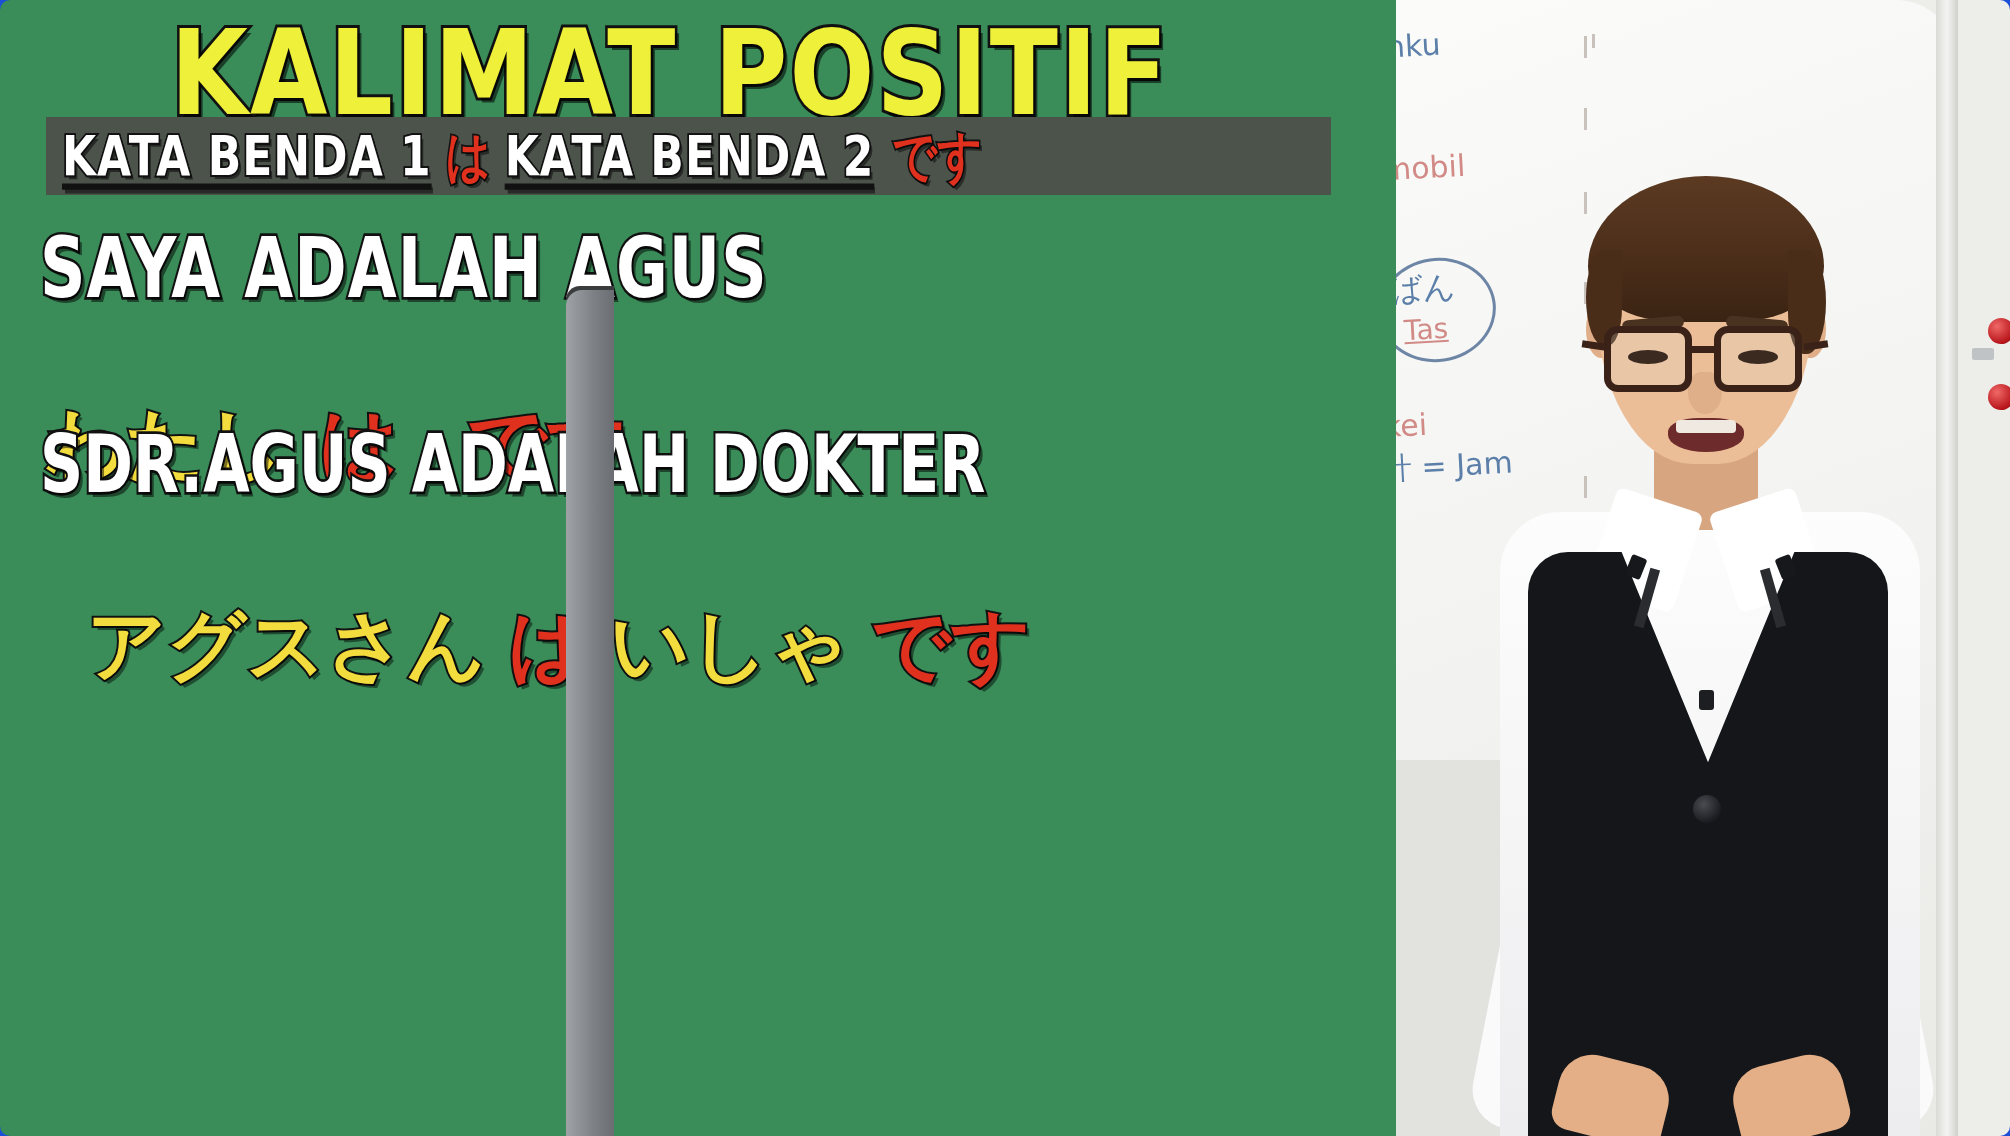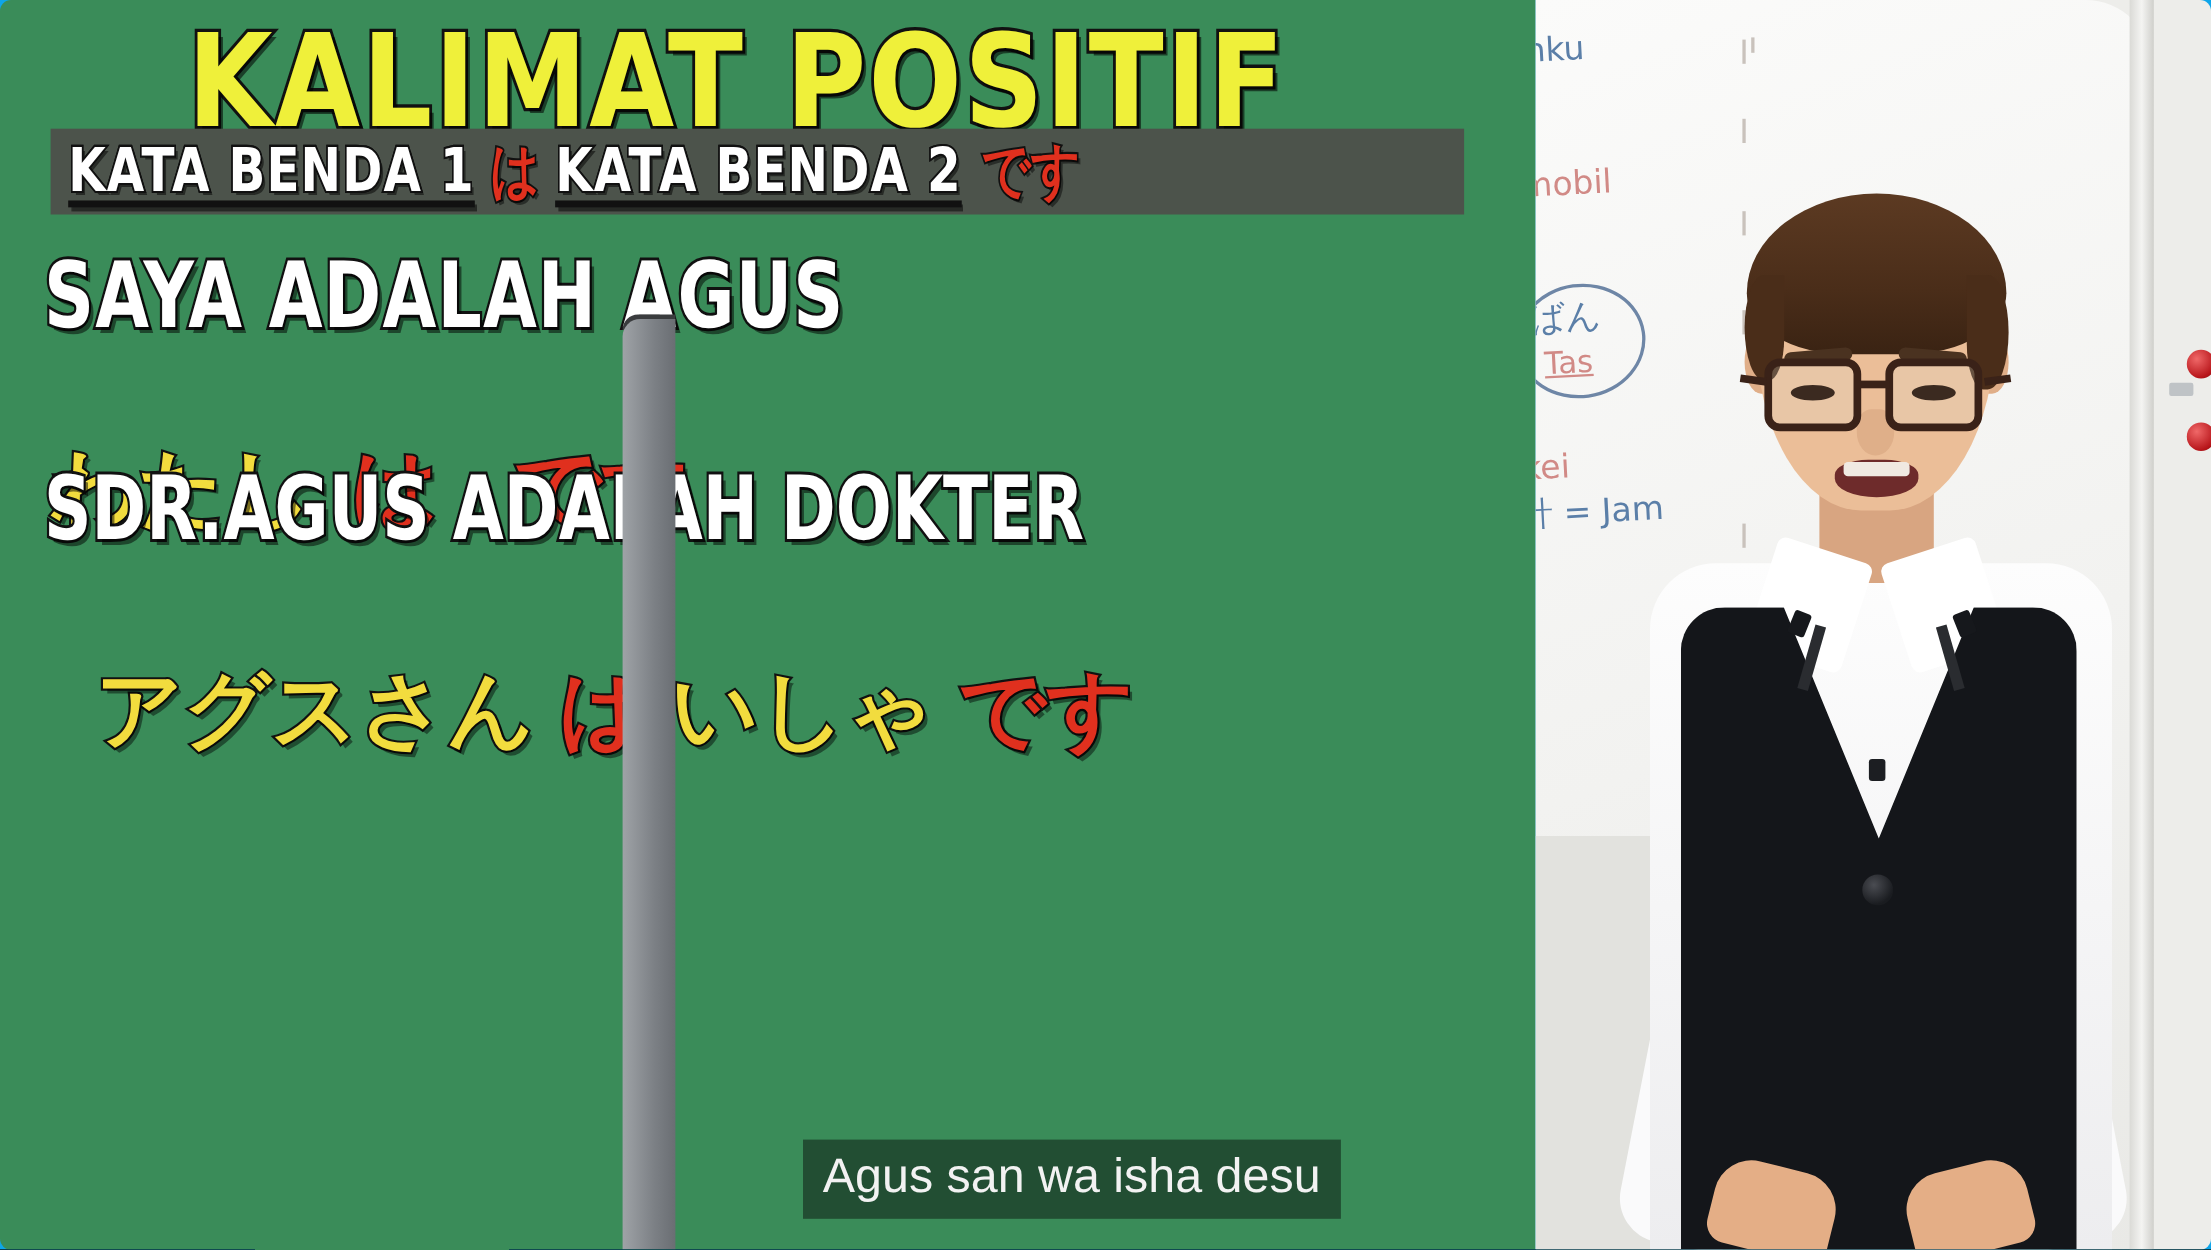--- a/index.html
+++ b/index.html
@@ -10,21 +10,21 @@
     overflow: hidden;
     background: #000;
     font-family: "Liberation Sans", sans-serif;
   }
 
   #screen {
     position: relative;
     width: 2010px;
     height: 1136px;
     overflow: hidden;
-    background: #0ea5e9;
+    background: #1d4ed8;
   }
 
   
   #slide {
     position: absolute;
     left: 0; top: 0;
     width: 1396px;
     height: 1136px;
     background: #3A8C59;
     border-radius: 10px 0 0 10px;
@@ -494,21 +494,20 @@
       <span class="jp-y">アグスさん</span>
       <span class="sp-sm"></span>
       <span class="jp-r">は</span>
       <span class="sp-sm"></span>
       <span class="jp-y">いしゃ</span>
       <span class="sp-sm"></span>
       <span class="jp-r">です</span>
     </div>
 
 
-    <div id="caption">Agus san wa isha desu</div>
   </div>
 
   <div id="video">
 
     <div id="whiteboard"></div>
     <div id="wb-rail"></div>
     <div id="bg-wall"></div>
 
     <div class="wb-tick" id="tick-1"></div>
     <div class="wb-tick" id="tick-2"></div>

